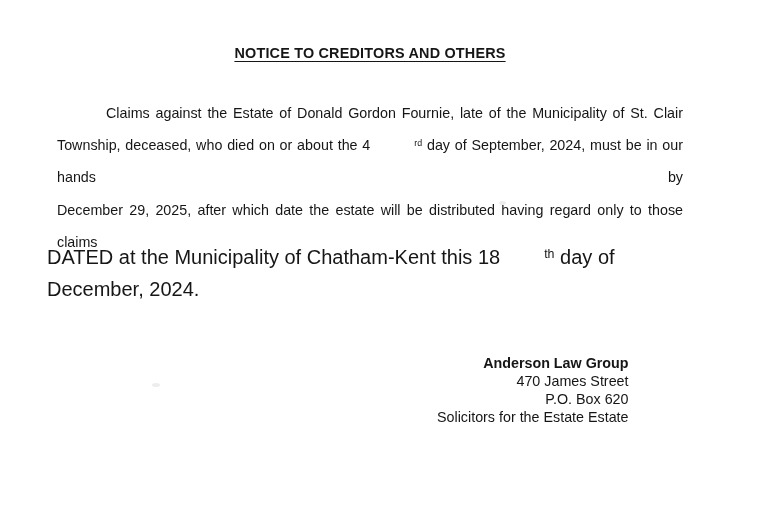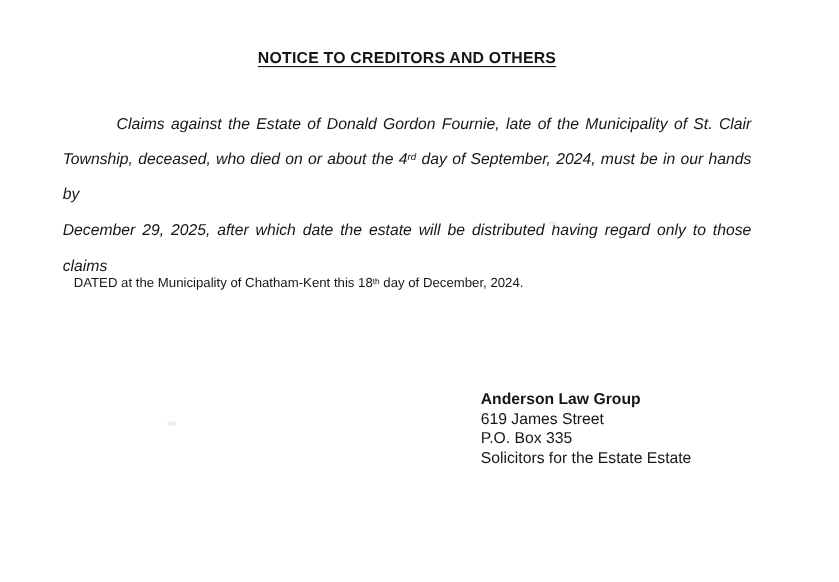--- a/index.html
+++ b/index.html
@@ -33,45 +33,46 @@
     position: absolute;
     left: 57px;
     top: 77px;
     width: 626px;
     font-size: 14.3px;
     line-height: 32.2px;
   }
   .body-line {
     text-align: justify;
     text-align-last: justify;
-    font-style: italic;
   }
   .body-line.first { text-indent: 49px; }
   .body-line.last { text-align-last: left; }
   .dated-line {
     position: absolute;
-    left: 67px;
+    left: 47px;
     top: 221px;
     width: 626px;
-    font-size: 12px;
+    font-size: 20px;
     line-height: 32.2px;
   }
   .sup {
     font-size: 0.62em;
     line-height: 0;
     vertical-align: baseline;
     position: relative;
     top: -0.45em;
+    padding-left: 44px;
   }
   .signature {
     position: absolute;
     left: 437px;
     top: 334px;
     font-size: 14.3px;
     line-height: 18.1px;
+    text-align: right;
   }
   .firm-name { font-weight: bold; }
   .artifact {
     position: absolute;
     background: #ededed;
     border-radius: 50%;
   }
   .artifact.a1 { left: 499px; top: 181px; width: 7px; height: 4px; }
   .artifact.a2 { left: 152px; top: 363px; width: 8px; height: 4px; }
 </style>
@@ -85,21 +86,21 @@
   <div class="body-para">
     <div class="body-line first"><span>Claims against the Estate of Donald Gordon Fournie, late of the Municipality of St. Clair</span></div>
     <div class="body-line"><span>Township, deceased, who died on or about the 4</span><sup class="sup">rd</sup><span> day of September, 2024, must be in our hands by</span></div>
     <div class="body-line"><span>December 29, 2025, after which date the estate will be distributed having regard only to those claims</span></div>
   </div>
 
   <div class="dated-line"><span>DATED at the Municipality of Chatham-Kent this 18</span><sup class="sup">th</sup><span> day of December, 2024.</span></div>
 
   <div class="signature">
     <div class="firm-name">Anderson Law Group</div>
-    <div>619 James Street</div>
-    <div>P.O. Box 335</div>
+    <div>470 James Street</div>
+    <div>P.O. Box 620</div>
     <div>Solicitors for the Estate Estate</div>
   </div>
 
   <div class="artifact a1"></div>
   <div class="artifact a2"></div>
 
 </div>
 
 </body></html>

